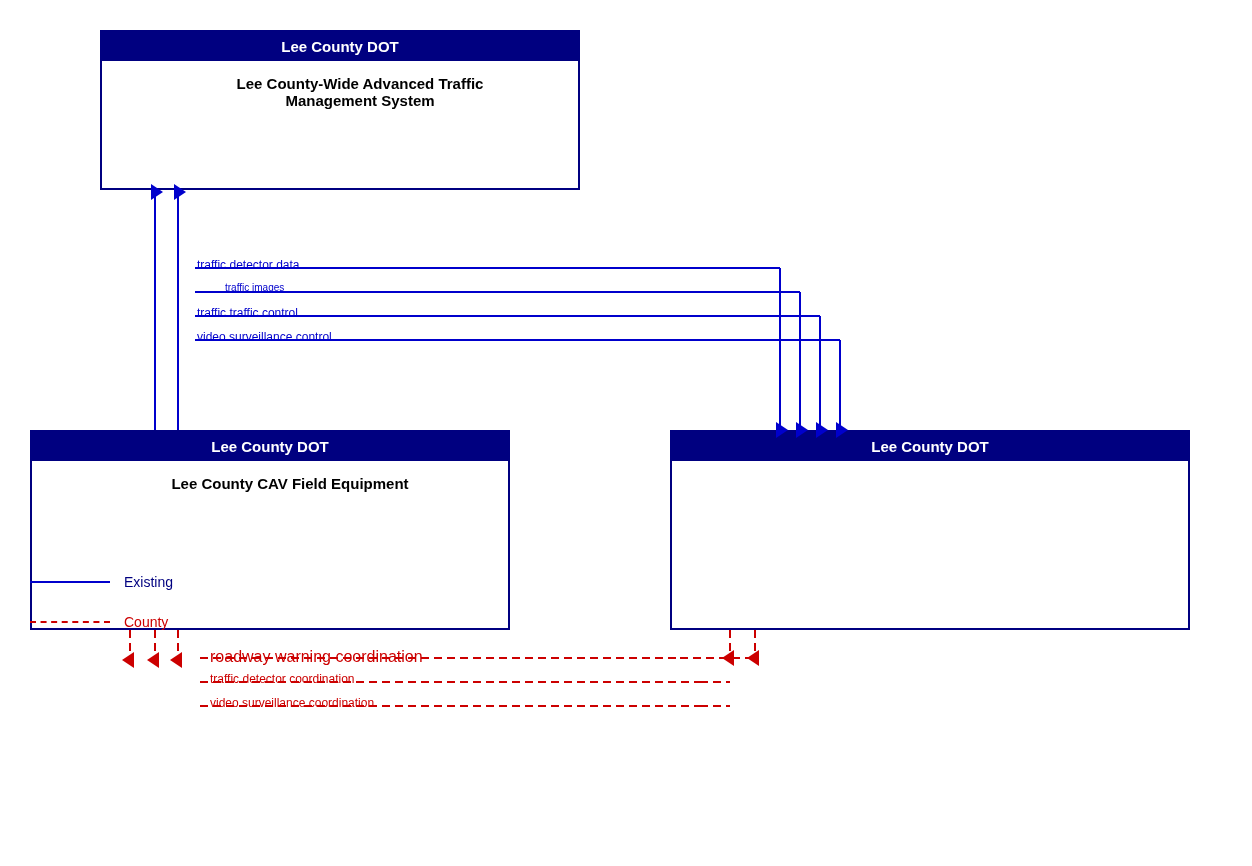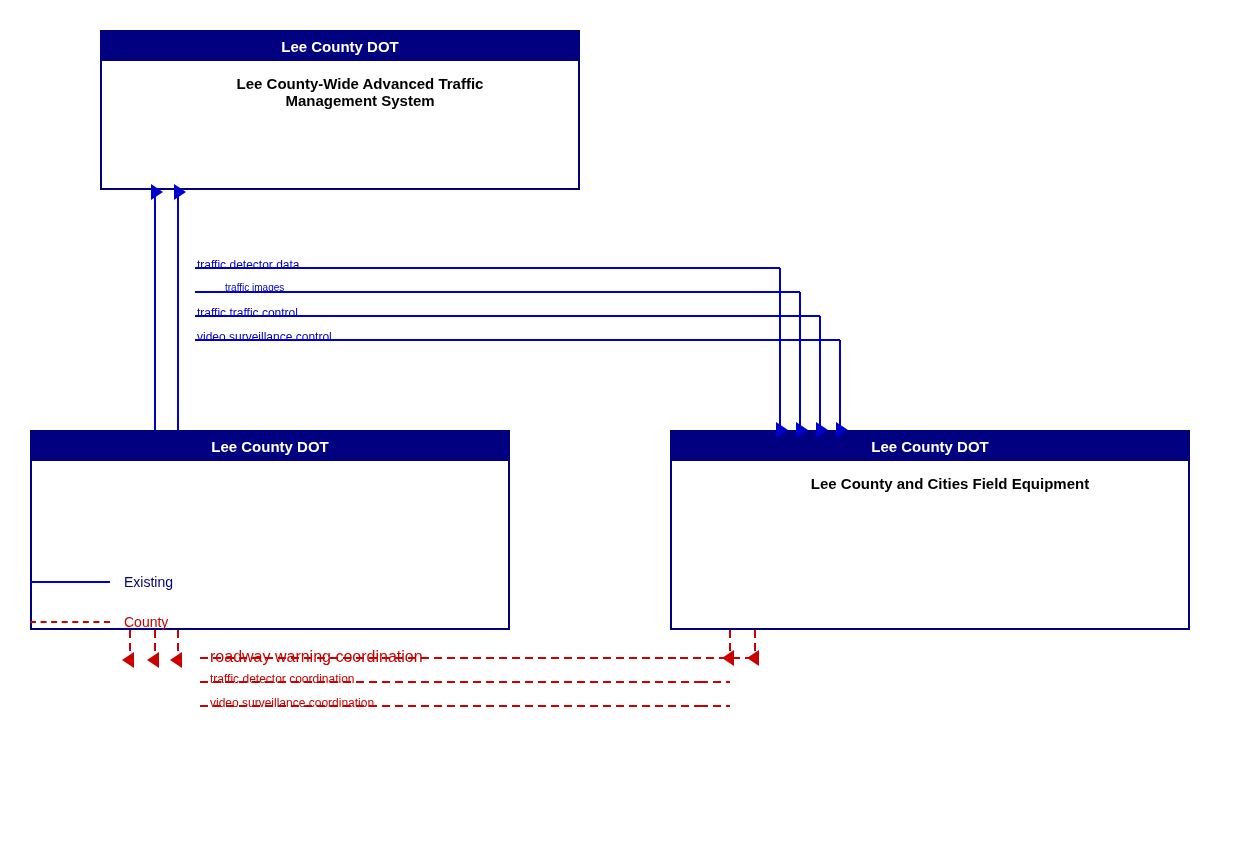--- a/index.html
+++ b/index.html
@@ -87,25 +87,25 @@
 
   <div class="node-box" style="left:100px; top:30px; width:480px; height:160px;">
     <div class="node-header">Lee County DOT</div>
     <div class="node-body">
       Lee County-Wide Advanced Traffic<br>Management System
     </div>
   </div>
 
   <div class="node-box" style="left:30px; top:430px; width:480px; height:200px;">
     <div class="node-header">Lee County DOT</div>
+    <div class="node-body">Lee County CAV Field Equipment</div>
   </div>
 
   <div class="node-box" style="left:670px; top:430px; width:520px; height:200px;">
     <div class="node-header">Lee County DOT</div>
-    <div class="node-body">Lee County and Cities Field Equipment</div>
   </div>
 
   <svg class="lines-svg">
     <defs>
       <marker id="arrow-blue-up" markerWidth="8" markerHeight="8" refX="4" refY="4" orient="auto">
         <path d="M4,8 L0,2 L8,2 Z" fill="#0000cc"></path>
       </marker>
       <marker id="arrow-blue-down" markerWidth="8" markerHeight="8" refX="4" refY="4" orient="auto">
         <path d="M4,0 L0,6 L8,6 Z" fill="#0000cc"></path>
       </marker>

